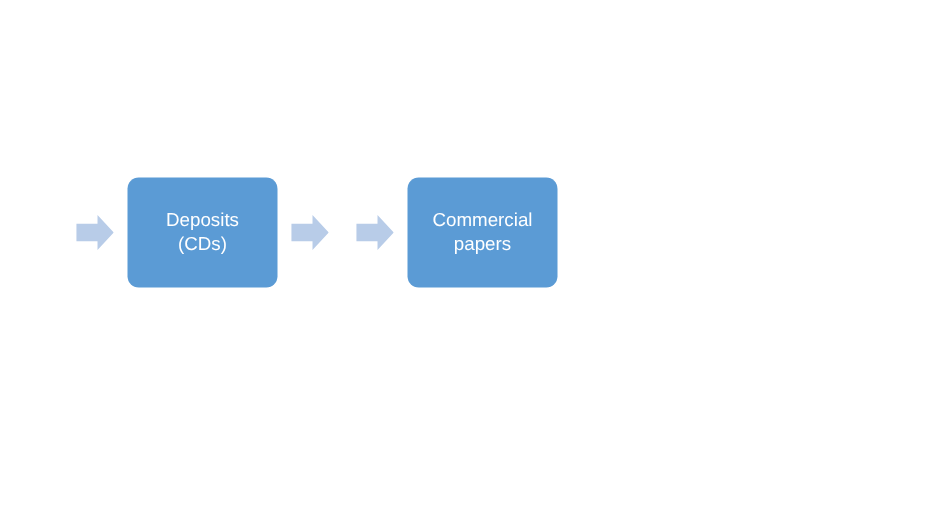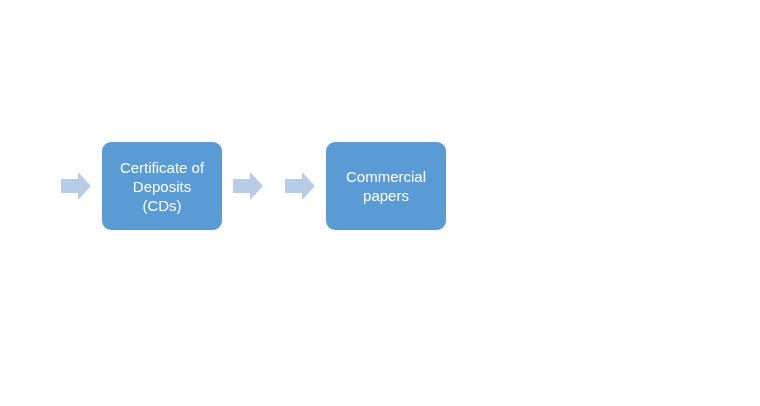--- a/index.html
+++ b/index.html
@@ -68,21 +68,20 @@
   <div class="flow">
 
 
     <div class="connector">
       <svg class="arrow-svg" viewBox="0 0 30 28" aria-hidden="true">
         <polygon points="0,7 17,7 17,0 30,14 17,28 17,21 0,21"></polygon>
       </svg>
     </div>
 
     <div class="step-box">
-      <div>Certificate of</div>
       <div>Deposits</div>
       <div>(CDs)</div>
     </div>
 
     <div class="connector">
       <svg class="arrow-svg" viewBox="0 0 30 28" aria-hidden="true">
         <polygon points="0,7 17,7 17,0 30,14 17,28 17,21 0,21"></polygon>
       </svg>
     </div>
 

